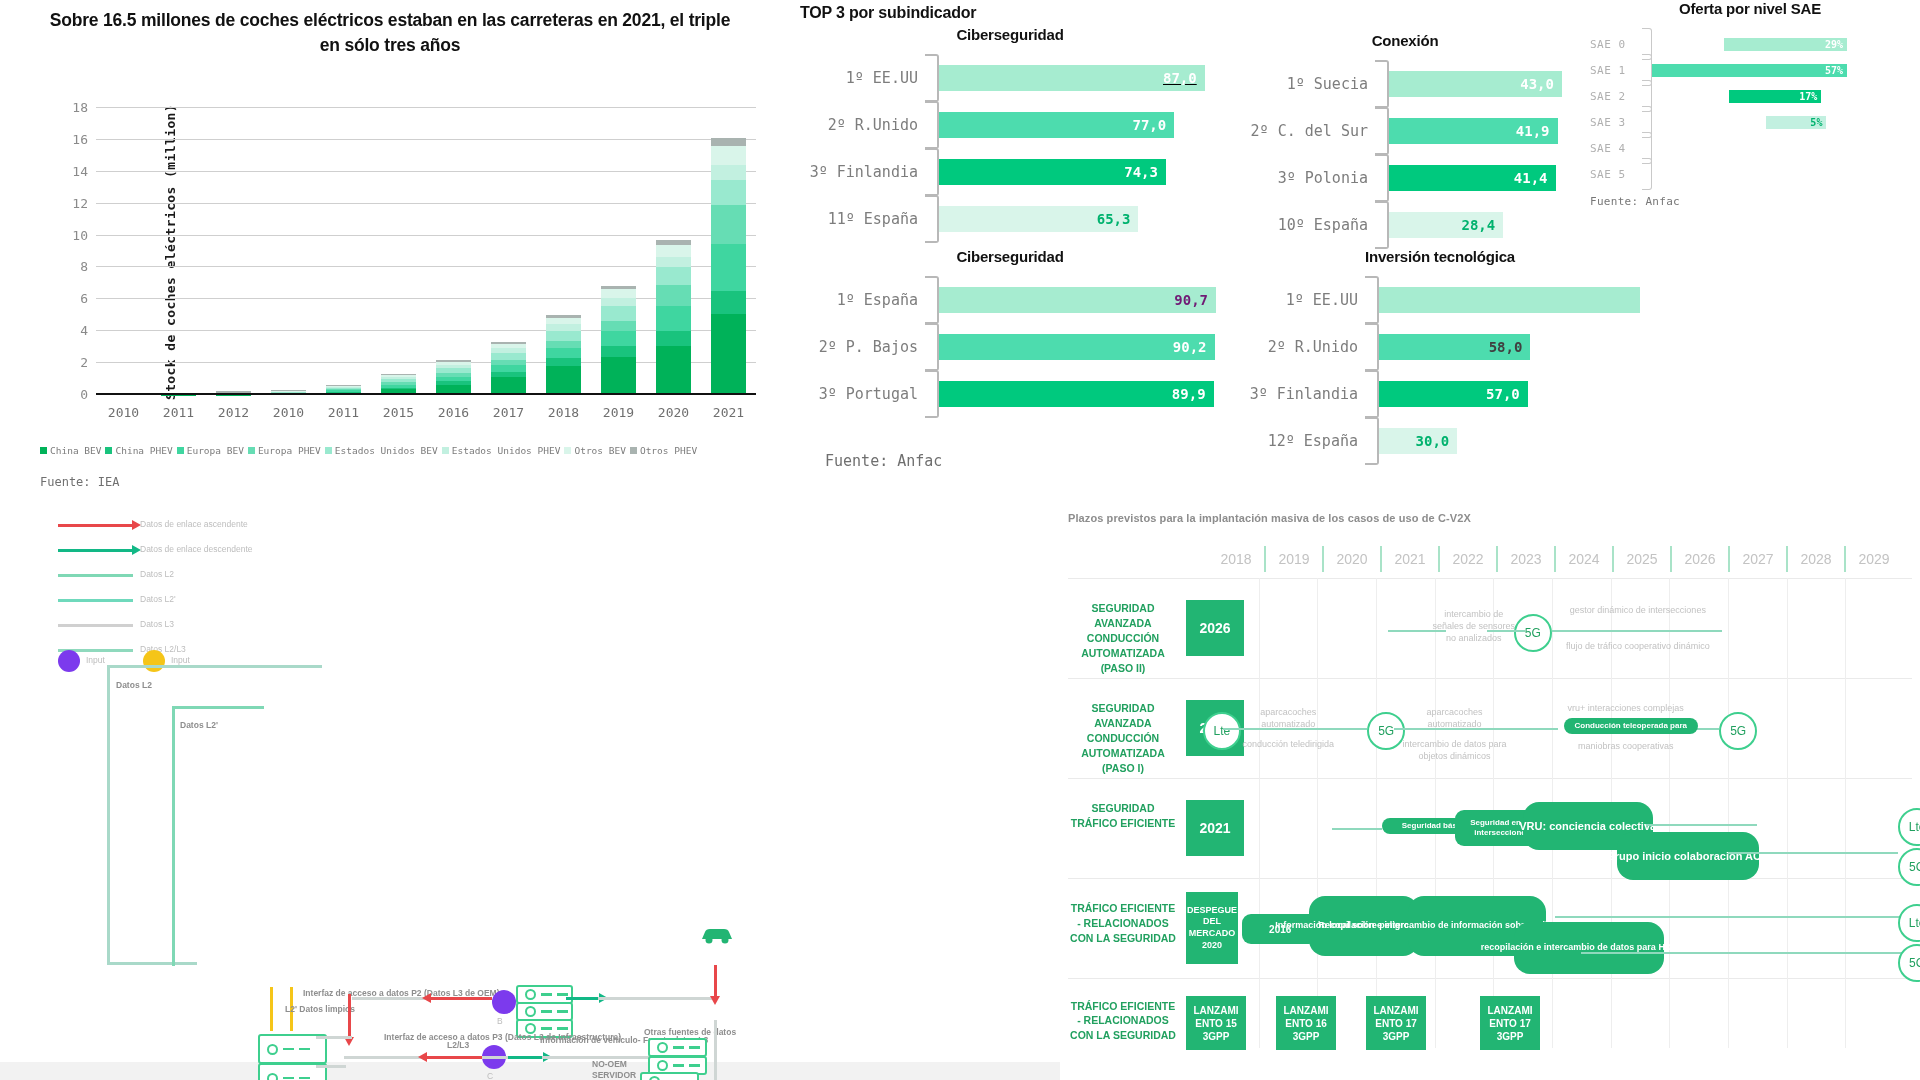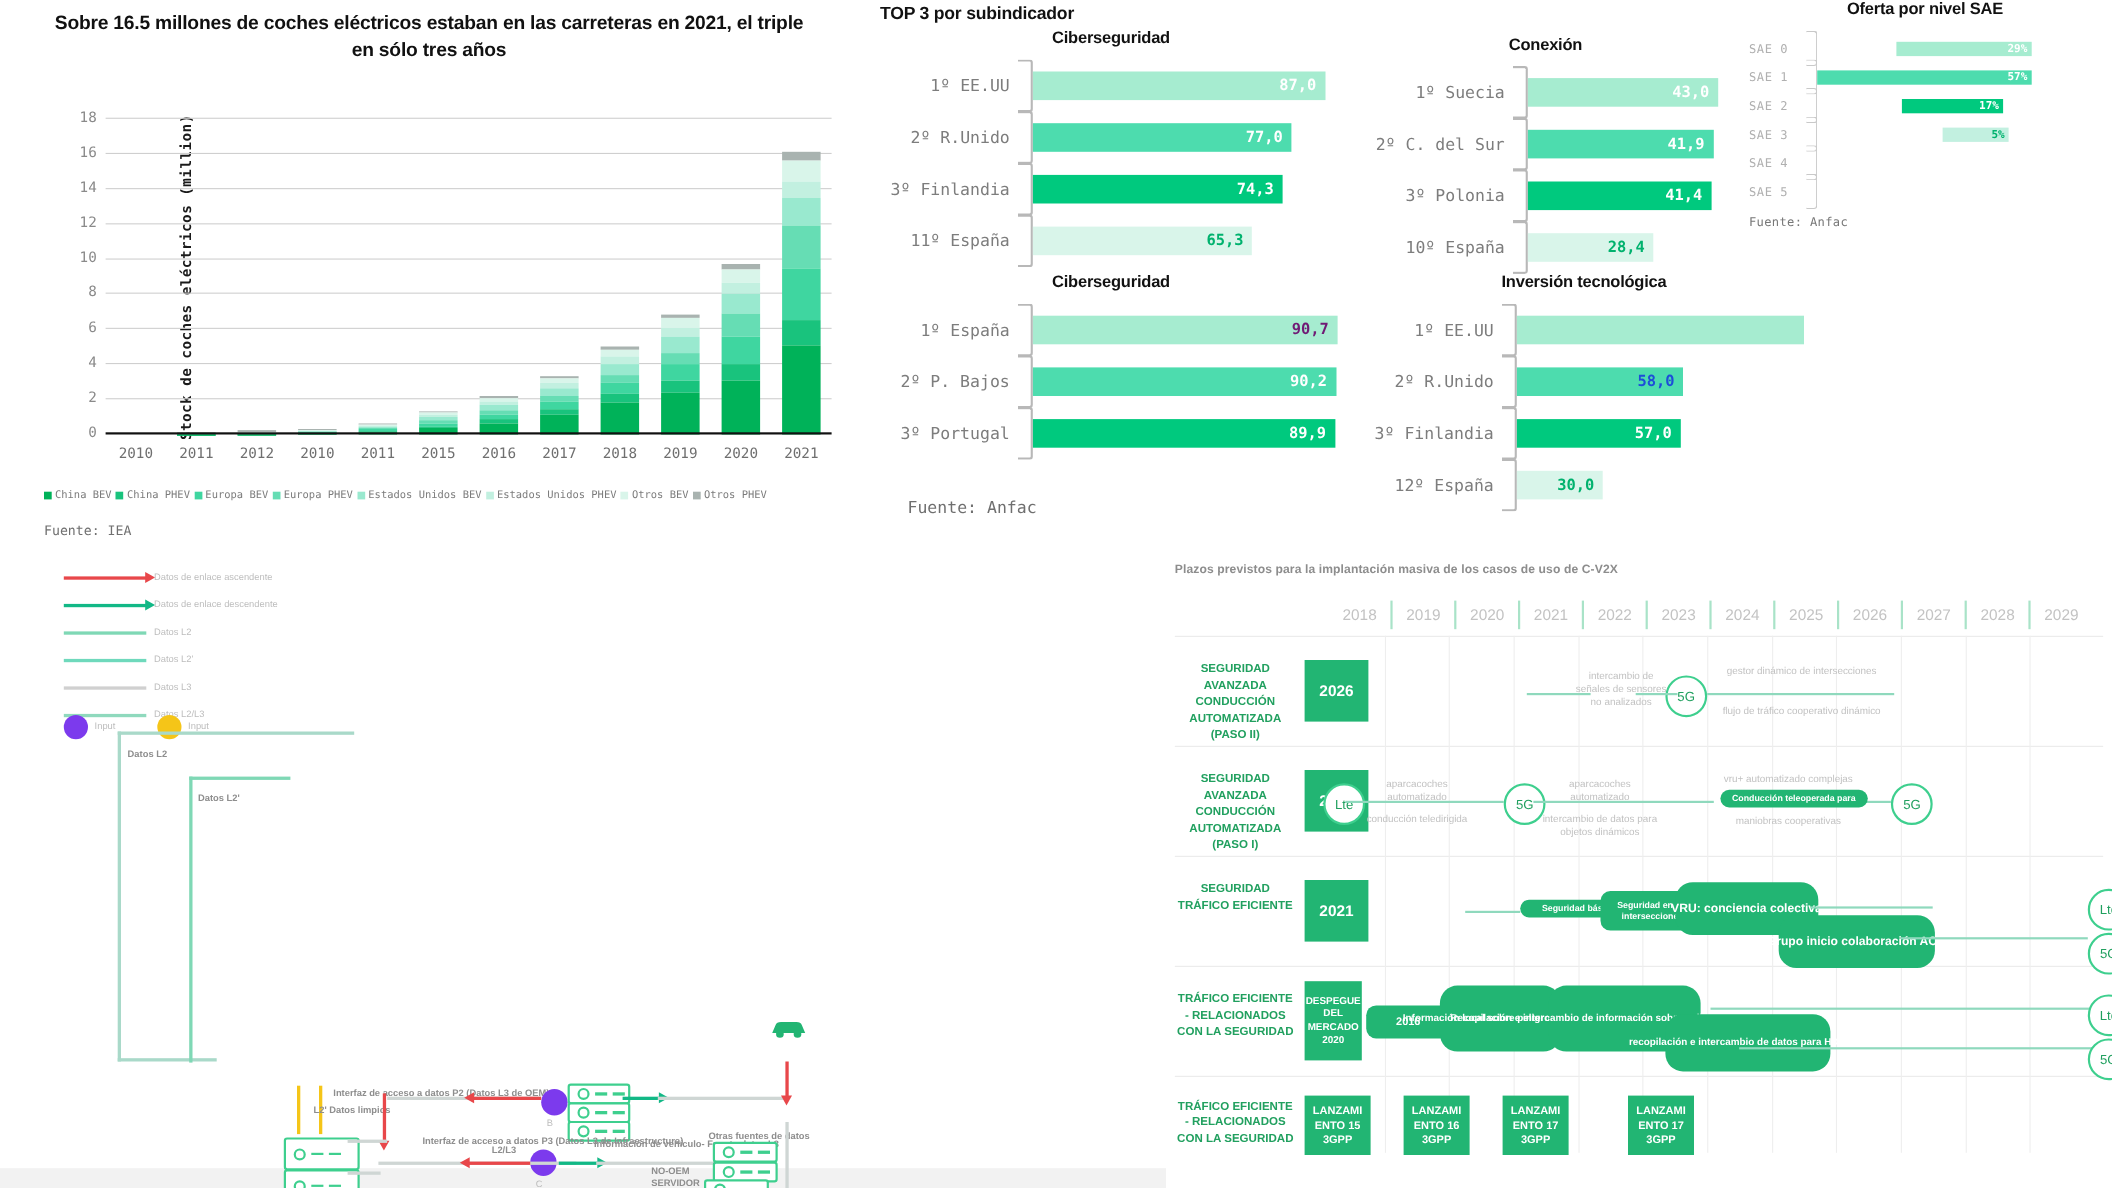--- a/index.html
+++ b/index.html
@@ -319,21 +319,21 @@
 
 <div id="q2">
   <div class="sect-title">TOP 3 por subindicador</div>
 
   <div class="rankpanel" id="rp-cyber-top" style="left:10px;top:26px;width:420px;">
       <div class="rp-title">Ciberseguridad</div>
       <div class="rrow">
         <div class="rlabel mono" style="width: 118px;">1º EE.UU</div>
         <div class="brace"></div>
         <div class="btrack">
-          <div class="bfill" style="width: 94.5652%; background: rgb(166, 236, 208);">
+          <div class="bfill" style="width: 94.5652%; background: rgb(166, 236, 208); text-decoration: underline;">
             <div class="bval mono" style="color: rgb(255, 255, 255);">87,0</div>
           </div>
         </div>
       </div>
       <div class="rrow">
         <div class="rlabel mono" style="width: 118px;">2º R.Unido</div>
         <div class="brace"></div>
         <div class="btrack">
           <div class="bfill" style="width: 83.6957%; background: rgb(77, 220, 174);">
             <div class="bval mono" style="color: rgb(255, 255, 255);">77,0</div>
@@ -489,21 +489,21 @@
           <div class="bfill" style="width: 100%; background: rgb(166, 236, 208);">
             <div class="bval mono" style="color: rgb(255, 255, 255);"></div>
           </div>
         </div>
       </div>
       <div class="rrow">
         <div class="rlabel mono" style="width: 118px;">2º R.Unido</div>
         <div class="brace"></div>
         <div class="btrack">
           <div class="bfill" style="width: 58%; background: rgb(77, 220, 174);">
-            <div class="bval mono" style="color: #1d4ed8;">58,0</div>
+            <div class="bval mono" style="color: #404040;">58,0</div>
           </div>
         </div>
       </div>
       <div class="rrow">
         <div class="rlabel mono" style="width: 118px;">3º Finlandia</div>
         <div class="brace"></div>
         <div class="btrack">
           <div class="bfill" style="width: 57%; background: rgb(0, 201, 126);">
             <div class="bval mono" style="color: rgb(255, 255, 255);">57,0</div>
           </div>
@@ -686,21 +686,21 @@
       <div class="node" style="left: 142.933px; top: 212px;">Lte</div>
       <div class="tl" style="left: 163.467px; top: 228px; width: 143.733px;"></div>
       <div class="node" style="left: 307.2px; top: 212px;">5G</div>
       <div class="tl" style="left: 333.6px; top: 228px; width: 164.267px;"></div>
       <div class="node" style="left: 659.2px; top: 212px;">5G</div>
       <div class="tl" style="left: 580px; top: 228px; width: 79.2px;"></div>
       <div class="tlabel" style="left: 175.2px; top: 206px; width: 106px;">aparcacoches automatizado</div>
       <div class="tlabel" style="left: 175.2px; top: 238px; width: 106px;">conducción teledirigida</div>
       <div class="tlabel" style="left: 339.467px; top: 206px; width: 110px;">aparcacoches automatizado</div>
       <div class="tlabel" style="left: 339.467px; top: 238px; width: 110px;">intercambio de datos para objetos dinámicos</div>
-      <div class="tlabel" style="left: 503.733px; top: 202px; width: 124px;">vru+ automatizado complejas</div>
+      <div class="tlabel" style="left: 503.733px; top: 202px; width: 124px;">vru+ interacciones complejas</div>
       <div class="pill sm" style="left: 503.733px; top: 218px; width: 120px;">Conducción teleoperada para</div>
       <div class="tlabel" style="left: 503.733px; top: 240px; width: 124px;">maniobras cooperativas</div>
       <div class="ybox" style="left: 126px; top: 300px; width: 58px; height: 56px;">2021</div>
       <div class="tl" style="left: 272px; top: 328px; width: 49.8667px;"></div>
       <div class="pill sm" style="left: 321.867px; top: 318px; width: 92px;">Seguridad básica</div>
       <div class="pill sm" style="left: 395.2px; top: 310px; width: 80px; height: 30px;">Seguridad en las intersecciones</div>
       <div class="pill lg" style="left: 462.667px; top: 302px; width: 116px; height: 42px;">VRU: conciencia colectiva</div>
       <div class="tl" style="left: 585.867px; top: 324px; width: 111.467px;"></div>
       <div class="pill lg" style="left: 556.533px; top: 332px; width: 128px; height: 42px;">Grupo inicio colaboración ACC</div>
       <div class="tl" style="left: 668px; top: 352px; width: 170.133px;"></div>

